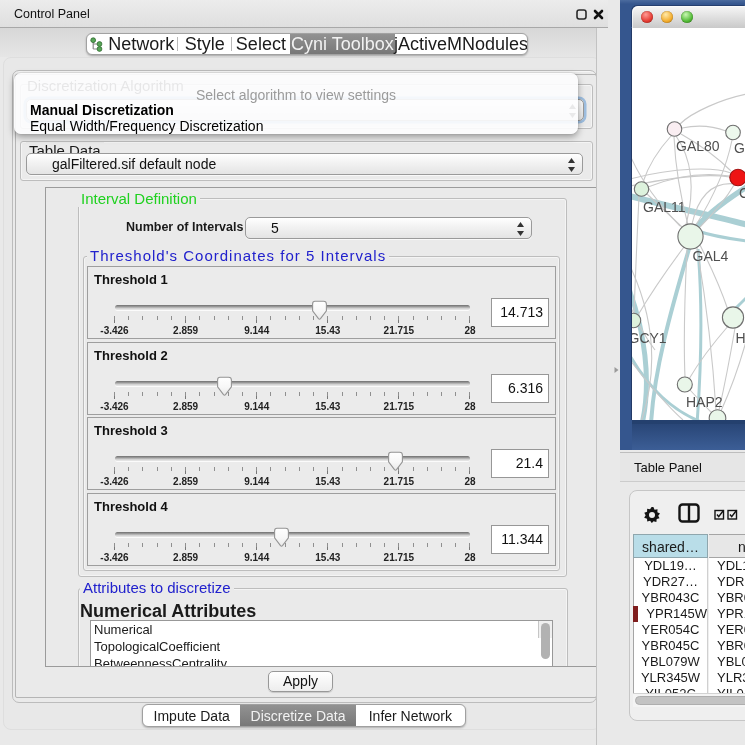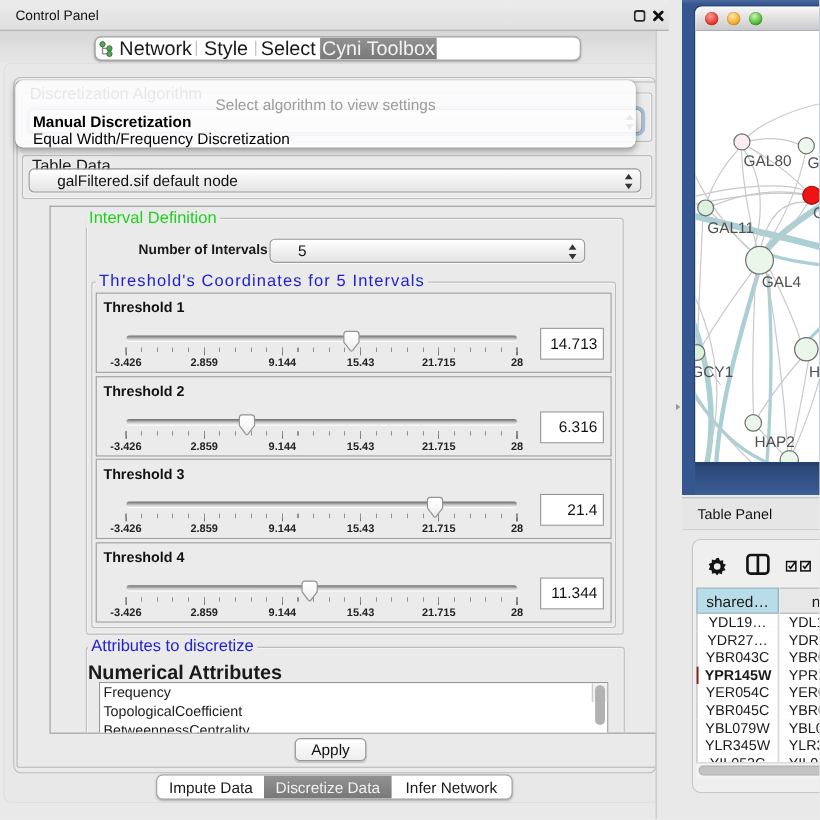--- a/index.html
+++ b/index.html
@@ -128,20 +128,21 @@
       <circle cx="3.2" cy="3.2" r="2.4" fill="#57a557" stroke="#2e6b2e" stroke-width="0.8"></circle>
       <circle cx="9.5" cy="7" r="2.4" fill="#57a557" stroke="#2e6b2e" stroke-width="0.8"></circle>
       <circle cx="9.5" cy="12" r="2.4" fill="#57a557" stroke="#2e6b2e" stroke-width="0.8"></circle>
     </svg>
     Network</div>
   <div class="sep"></div>
   <div class="seg" style="width:53px">Style</div>
   <div class="sep"></div>
   <div class="seg" style="width:58px">Select</div>
   <div class="seg dark" style="width:106px">Cyni Toolbox</div>
+  <div class="seg" style="width:132px">jActiveMNodules</div>
 </div>
 
 <div class="group" style="left:20px; top:84px; width:573px; height:45px;"></div>
 <div class="gtitle" style="left:24px; top:77px; background:transparent;">Discretization Algorithm</div>
 <div class="combo" style="left:26px; top:99px; width:558px; box-shadow:0 0 0 2.5px rgba(106,160,215,0.6);">
   <svg width="9" height="16" viewBox="0 0 9 16">
       <path d="M4.5 1 L8 6 H1 Z" fill="#333"></path>
       <path d="M4.5 15 L1 10 H8 Z" fill="#333"></path>
     </svg>
 </div>
@@ -267,21 +268,21 @@
         </defs>
     <path d="M 4,1.2 L 12.6,1.2 Q 15.4,1.2 15.4,4 L 15.4,10.9 L 9.5,18.7 Q 8.5,19.8 7.5,18.7 L 1.6,10.9 L 1.6,4 Q 1.6,1.2 4,1.2 Z" fill="url(#g4)" stroke="#949494" stroke-width="1.1"></path>
       </svg>
       <div class="tfield">11.344</div>
     </div>
 
   <div class="group" style="left:32px; top:400px; width:490px; height:100px;"></div>
   <div class="gtitle" style="left:34px; top:391px; color:#2121cd;">Attributes to discretize</div>
   <div style="position:absolute; left:34px; top:413px; font-size:18px; font-weight:bold;">Numerical Attributes</div>
   <div id="attrlist">
-    <div>Frequency</div>
+    <div>Numerical</div>
     <div>TopologicalCoefficient</div>
     <div>BetweennessCentrality</div>
     <div id="listsb">
         <div></div>
       </div>
   </div>
 
   <div id="vscroll">
       <div id="vthumb"></div>
     </div>
@@ -397,21 +398,21 @@
 
 <div class="abs" id="ttable">
   <div class="hrow" style="left:0; width:75px; background:#b9dde8; border:1px solid #8fa6ad;">shared…</div>
   <div class="hrow" style="left:76px; width:40px; background:#e7e7e7; border:1px solid #a5a5a5; border-left:none; text-align:left; padding-left:29px;">na</div>
 <div class="trow" style="top:24px; left:0; width:75px; text-align:center; background:#fff; border-left:1px solid #a5a5a5; border-right:1px solid #d0d0d0;">YDL19…</div>
   <div class="trow" style="top:24px; left:76px; width:40px; background:#fff; padding-left:8px;">YDL1</div>
     <div class="trow" style="top:40px; left:0; width:75px; text-align:center; background:#fff; border-left:1px solid #a5a5a5; border-right:1px solid #d0d0d0;">YDR27…</div>
   <div class="trow" style="top:40px; left:76px; width:40px; background:#fff; padding-left:8px;">YDR2</div>
     <div class="trow" style="top:56px; left:0; width:75px; text-align:center; background:#fff; border-left:1px solid #a5a5a5; border-right:1px solid #d0d0d0;">YBR043C</div>
   <div class="trow" style="top:56px; left:76px; width:40px; background:#fff; padding-left:8px;">YBR0</div>
-    <div class="trow" style="top:72px; left:0; width:75px; text-align:center; background:#fff; border-left:2px solid #7f1d1d; border-right:1px solid #d0d0d0;font-weight:bold;">YPR145W</div>
+    <div class="trow" style="top:72px; left:0; width:75px; text-align:right; background:#fff; border-left:5px solid #7f1d1d; border-right:1px solid #d0d0d0;">YPR145W</div>
   <div class="trow" style="top:72px; left:76px; width:40px; background:#fff; padding-left:8px;">YPR1</div>
     <div class="trow" style="top:88px; left:0; width:75px; text-align:center; background:#fff; border-left:1px solid #a5a5a5; border-right:1px solid #d0d0d0;">YER054C</div>
   <div class="trow" style="top:88px; left:76px; width:40px; background:#fff; padding-left:8px;">YER0</div>
     <div class="trow" style="top:104px; left:0; width:75px; text-align:center; background:#fff; border-left:1px solid #a5a5a5; border-right:1px solid #d0d0d0;">YBR045C</div>
   <div class="trow" style="top:104px; left:76px; width:40px; background:#fff; padding-left:8px;">YBR0</div>
     <div class="trow" style="top:120px; left:0; width:75px; text-align:center; background:#fff; border-left:1px solid #a5a5a5; border-right:1px solid #d0d0d0;">YBL079W</div>
   <div class="trow" style="top:120px; left:76px; width:40px; background:#fff; padding-left:8px;">YBL0</div>
     <div class="trow" style="top:136px; left:0; width:75px; text-align:center; background:#fff; border-left:1px solid #a5a5a5; border-right:1px solid #d0d0d0;">YLR345W</div>
   <div class="trow" style="top:136px; left:76px; width:40px; background:#fff; padding-left:8px;">YLR3</div>
     <div class="trow" style="top:152px; left:0; width:75px; text-align:center; background:#fff; border-left:1px solid #a5a5a5; border-right:1px solid #d0d0d0;">YIL052C</div>

